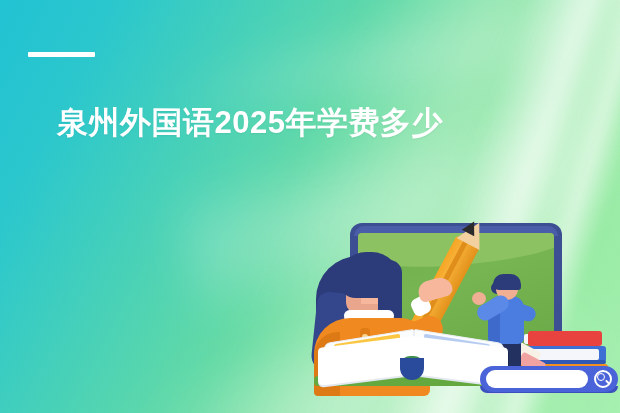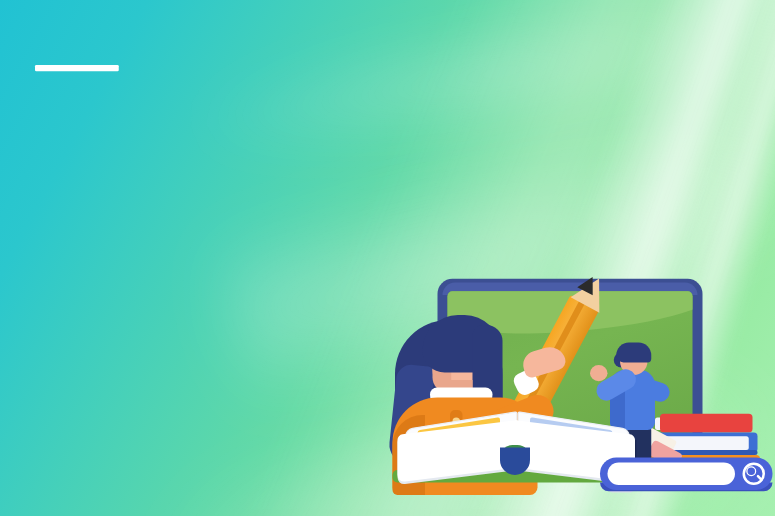--- a/index.html
+++ b/index.html
@@ -418,20 +418,21 @@
 
   <div class="bg-base"></div>
   <div class="bg-sheen-top"></div>
   <div class="bg-sheen-d"></div>
   <div class="bg-sheen-e"></div>
   <div class="bg-sheen-a"></div>
   <div class="bg-sheen-b"></div>
   <div class="bg-sheen-c"></div>
 
   <div class="rule"></div>
+  <div class="headline">泉州外国语2025年学费多少</div>
 
   <div class="illus">
 
     <div class="board-frame"></div>
     <div class="board-frame-hl"></div>
     <div class="board-screen">
       <div class="board-wave"></div>
     </div>
     <div class="board-foot"></div>
 

